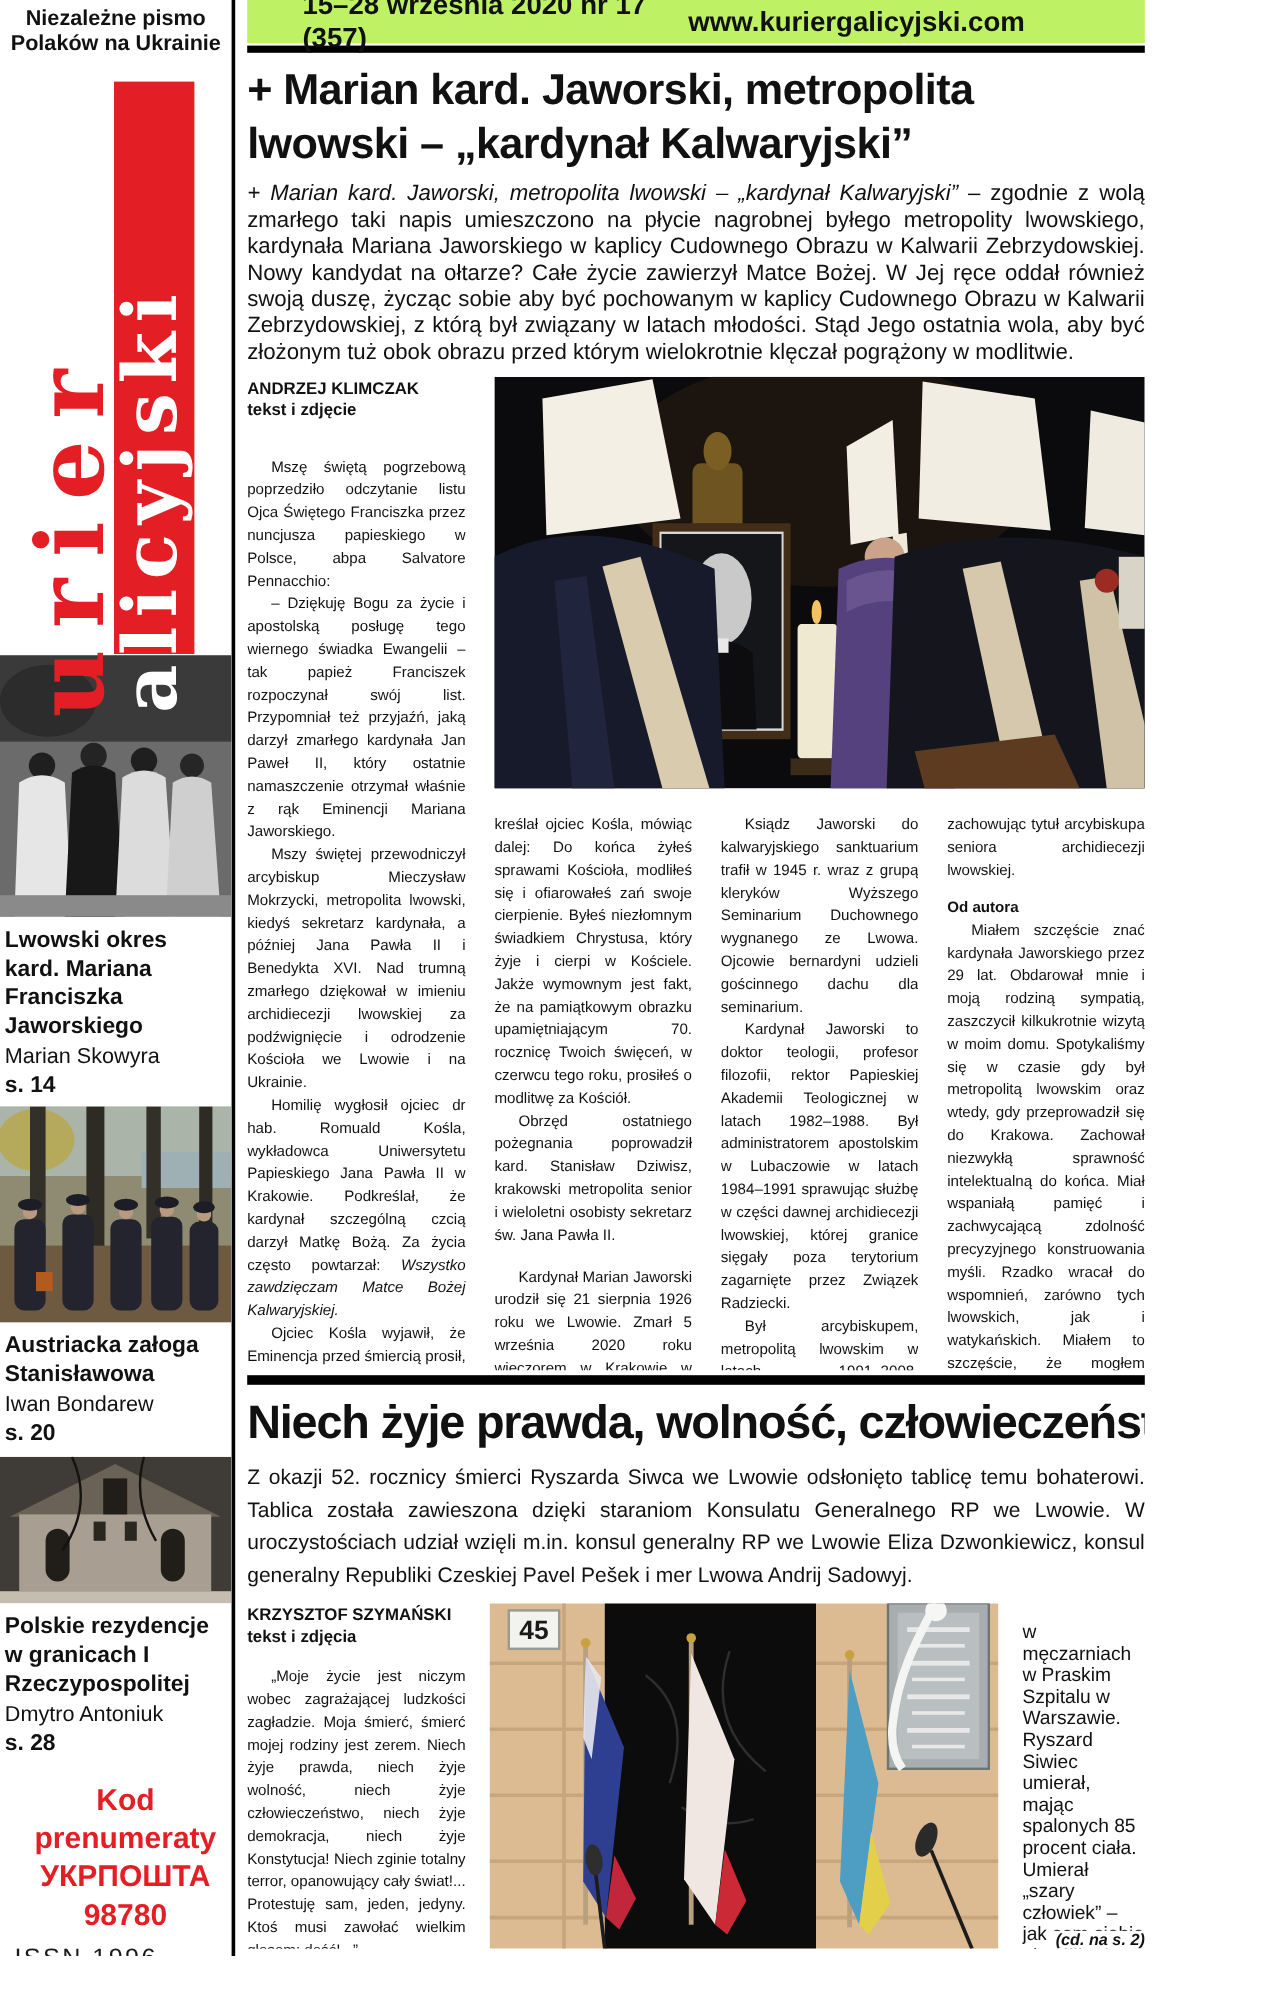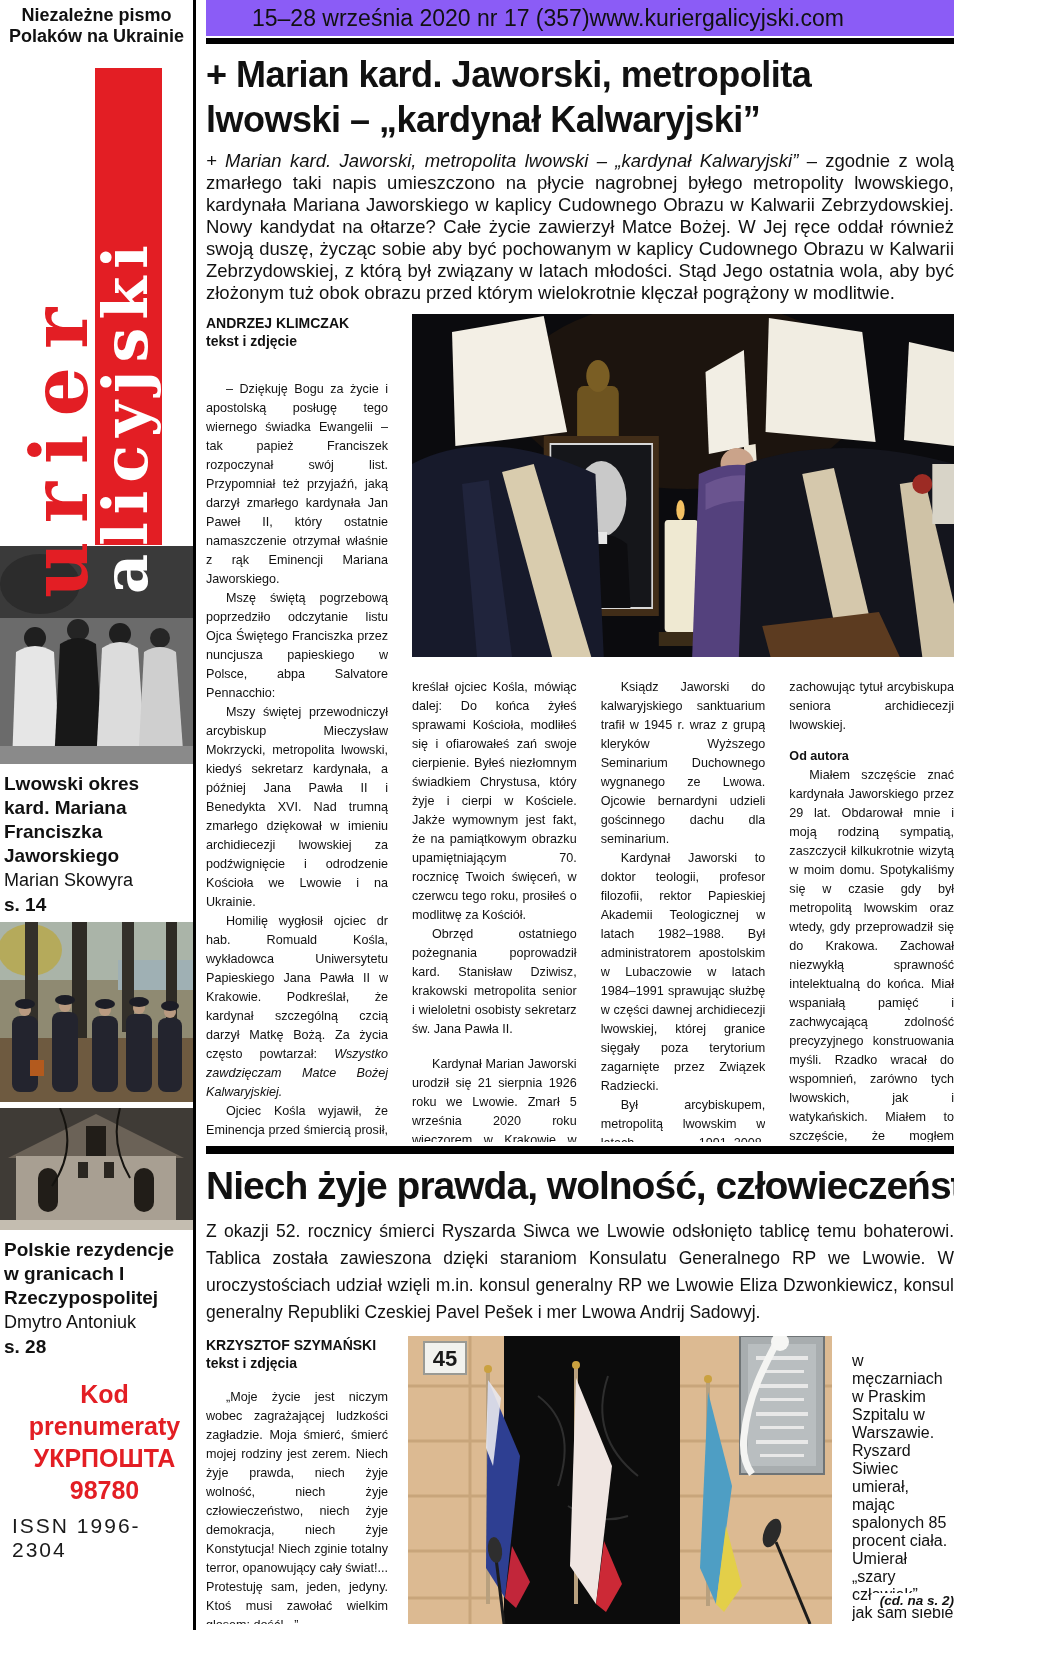--- a/index.html
+++ b/index.html
@@ -20,22 +20,22 @@
   .ph{display:block;width:193px;}
   .teaser{padding:8px 4px 0 4px;}
   .t-title{font-weight:bold;font-size:19px;line-height:24px;}
   .t-author{font-size:18px;line-height:24px;}
   .t-page{font-weight:bold;font-size:19px;line-height:26px;}
   .kod{margin-top:18px;color:#e31e24;font-weight:bold;font-size:25px;line-height:32px;text-align:center;margin-left:16px;}
   .issn{margin-top:8px;font-size:21px;letter-spacing:2px;padding-left:12px;color:#1a1a1a;}
 
   
   .main{flex:1;border-left:3px solid #000;padding:0 6px 0 10px;overflow:hidden;}
-  .datebar{height:36px;background:#8b5cf6;display:flex;align-items:center;
-           font-weight:normal;font-size:23px;padding:0 100px 0 46px;}
+  .datebar{height:36px;background:#bef264;display:flex;align-items:center;justify-content:space-between;
+           font-weight:bold;font-size:23px;padding:0 100px 0 46px;}
   .rule{height:6px;background:#000;margin-top:2px;}
   .rule2{height:8px;margin-top:4px;}
   h1{margin:8px 0 0 0;font-size:36px;line-height:45px;letter-spacing:-0.5px;font-weight:bold;}
   .lead{margin:8px 0 0 0;font-size:18.5px;line-height:22px;text-align:justify;height:154px;overflow:hidden;}
   h2{margin:8px 0 0 0;font-size:39px;line-height:48px;letter-spacing:-1px;font-weight:bold;white-space:nowrap;overflow:hidden;}
   .lead2{font-size:17.5px;line-height:27px;height:108px;}
   .byline{font-weight:bold;font-size:14px;line-height:18px;}
   .art1{display:flex;gap:24px;margin-top:10px;height:828px;overflow:hidden;}
   .art1 .c1{width:182px;flex:none;}
   .art1 .byline{margin-bottom:30px;}
@@ -47,21 +47,21 @@
   .cols3 .col{flex:1;overflow:hidden;}
   .col p, .ptxt p{margin:0;text-indent:20px;text-align:justify;font-size:12.6px;line-height:19px;}
   p.noind{text-indent:0;}
   p.gap{margin-top:16px;}
   p.hd{text-indent:0;font-weight:bold;margin-top:12px;}
   .art2{display:flex;gap:20px;margin-top:10px;height:288px;overflow:hidden;}
   .art2 .c1{width:182px;flex:none;}
   .art2 .byline{margin-bottom:16px;}
   .photo-flags{width:424px;height:288px;flex:none;display:block;}
   .colB{flex:1;position:relative;overflow:hidden;}
-  .cdnote{position:absolute;right:0;bottom:16px;font-weight:bold;font-style:italic;font-size:13.5px;background:#fff;padding-left:8px;}
+  .cdnote{position:absolute;right:0;bottom:0;font-weight:bold;font-style:italic;font-size:13.5px;background:#fff;padding-left:8px;}
 
   
   .footer-band{position:absolute;left:16px;top:1632px;width:1052px;height:26px;background:#f0ebe2;
                font-family:"DejaVu Serif",serif;font-weight:bold;font-size:20px;line-height:26px;color:#c9161d;margin-top:47px;}
 </style>
 </head>
 <body>
 
 <div class="page">
 
@@ -123,20 +123,25 @@
       </g>
       <g fill="#1c1d26">
         <ellipse cx="25" cy="82" rx="10" ry="5"></ellipse>
           <ellipse cx="65" cy="78" rx="10" ry="5"></ellipse>
           <ellipse cx="105" cy="82" rx="10" ry="5"></ellipse>
           <ellipse cx="139" cy="80" rx="10" ry="5"></ellipse>
           <ellipse cx="170" cy="84" rx="9" ry="5"></ellipse>
       </g>
       <rect x="30" y="138" width="14" height="16" fill="#b35a1e"></rect>
     </svg>
+    <div class="teaser">
+      <div class="t-title">Austriacka załoga Stanisławowa</div>
+      <div class="t-author">Iwan Bondarew</div>
+      <div class="t-page">s. 20</div>
+    </div>
 
     <svg class="ph" style="margin-top:6px" width="193" height="122" viewBox="0 0 193 122" preserveAspectRatio="none">
       <rect width="193" height="122" fill="#3f3b36"></rect>
       <polygon points="8,50 96,6 184,50" fill="#6b6257"></polygon>
       <rect x="16" y="48" width="160" height="64" fill="#a89f92"></rect>
       <rect x="86" y="18" width="20" height="30" fill="#211d18"></rect>
       <rect x="38" y="60" width="20" height="44" rx="10" fill="#211d18"></rect>
       <rect x="134" y="60" width="20" height="44" rx="10" fill="#211d18"></rect>
       <rect x="78" y="54" width="10" height="16" fill="#2a2620"></rect>
       <rect x="104" y="54" width="10" height="16" fill="#2a2620"></rect>
@@ -168,22 +173,22 @@
     <h1>+ Marian kard. Jaworski, metropolita lwowski – „kardynał Kalwaryjski”</h1>
     <p class="lead"><span class="it">+ Marian kard. Jaworski, metropolita lwowski – „kardynał Kalwaryjski”</span><span> – zgodnie z wolą zmarłego taki napis umieszczono na płycie nagrobnej byłego metropolity lwowskiego, kardynała Mariana Jaworskiego w kaplicy Cudownego Obrazu w Kalwarii Zebrzydowskiej. Nowy kandydat na ołtarze? Całe życie zawierzył Matce Bożej. W Jej ręce oddał również swoją duszę, życząc sobie aby być pochowanym w kaplicy Cudownego Obrazu w Kalwarii Zebrzydowskiej, z którą był związany w latach młodości. Stąd Jego ostatnia wola, aby być złożonym tuż obok obrazu przed którym wielokrotnie klęczał pogrążony w modlitwie.</span></p>
 
     <div class="art1">
       <div class="c1">
         <div class="byline">
           <div>ANDRZEJ KLIMCZAK</div>
           <div>tekst i zdjęcie</div>
         </div>
         <div class="ptxt">
+            <p><span>Mszę świętą pogrzebową poprzedziło odczytanie listu Ojca Świętego Franciszka przez nuncjusza papieskiego w Polsce, abpa Salvatore Pennacchio:</span></p>
             <p><span>– Dziękuję Bogu za życie i apostolską posługę tego wiernego świadka Ewangelii – tak papież Franciszek rozpoczynał swój list. Przypomniał też przyjaźń, jaką darzył zmarłego kardynała Jan Paweł II, który ostatnie namaszczenie otrzymał właśnie z rąk Eminencji Mariana Jaworskiego.</span></p>
-            <p><span>Mszę świętą pogrzebową poprzedziło odczytanie listu Ojca Świętego Franciszka przez nuncjusza papieskiego w Polsce, abpa Salvatore Pennacchio:</span></p>
             <p><span>Mszy świętej przewodniczył arcybiskup Mieczysław Mokrzycki, metropolita lwowski, kiedyś sekretarz kardynała, a później Jana Pawła II i Benedykta XVI. Nad trumną zmarłego dziękował w imieniu archidiecezji lwowskiej za podźwignięcie i odrodzenie Kościoła we Lwowie i na Ukrainie.</span></p>
             <p><span>Homilię wygłosił ojciec dr hab. Romuald Kośla, wykładowca Uniwersytetu Papieskiego Jana Pawła II w Krakowie. Podkreślał, że kardynał szczególną czcią darzył Matkę Bożą. Za życia często powtarzał: </span><span class="it">Wszystko zawdzięczam Matce Bożej Kalwaryjskiej.</span></p>
             <p><span>Ojciec Kośla wyjawił, że Eminencja przed śmiercią prosił, by kazanie pogrzebowe było dziękczynieniem Opatrzności Bożej za jej cudowne znaki dla archidiecezji lwowskiej po upadku reżimu totalitarnego i ateistycznego.</span></p>
           </div>
       </div>
       <div class="art1-right">
         <svg class="photo-funeral" viewBox="0 0 650 343" preserveAspectRatio="none">
           <rect width="650" height="343" fill="#0b0b0e"></rect>
           <ellipse cx="330" cy="80" rx="210" ry="95" fill="#1c140e"></ellipse>
           <g>

